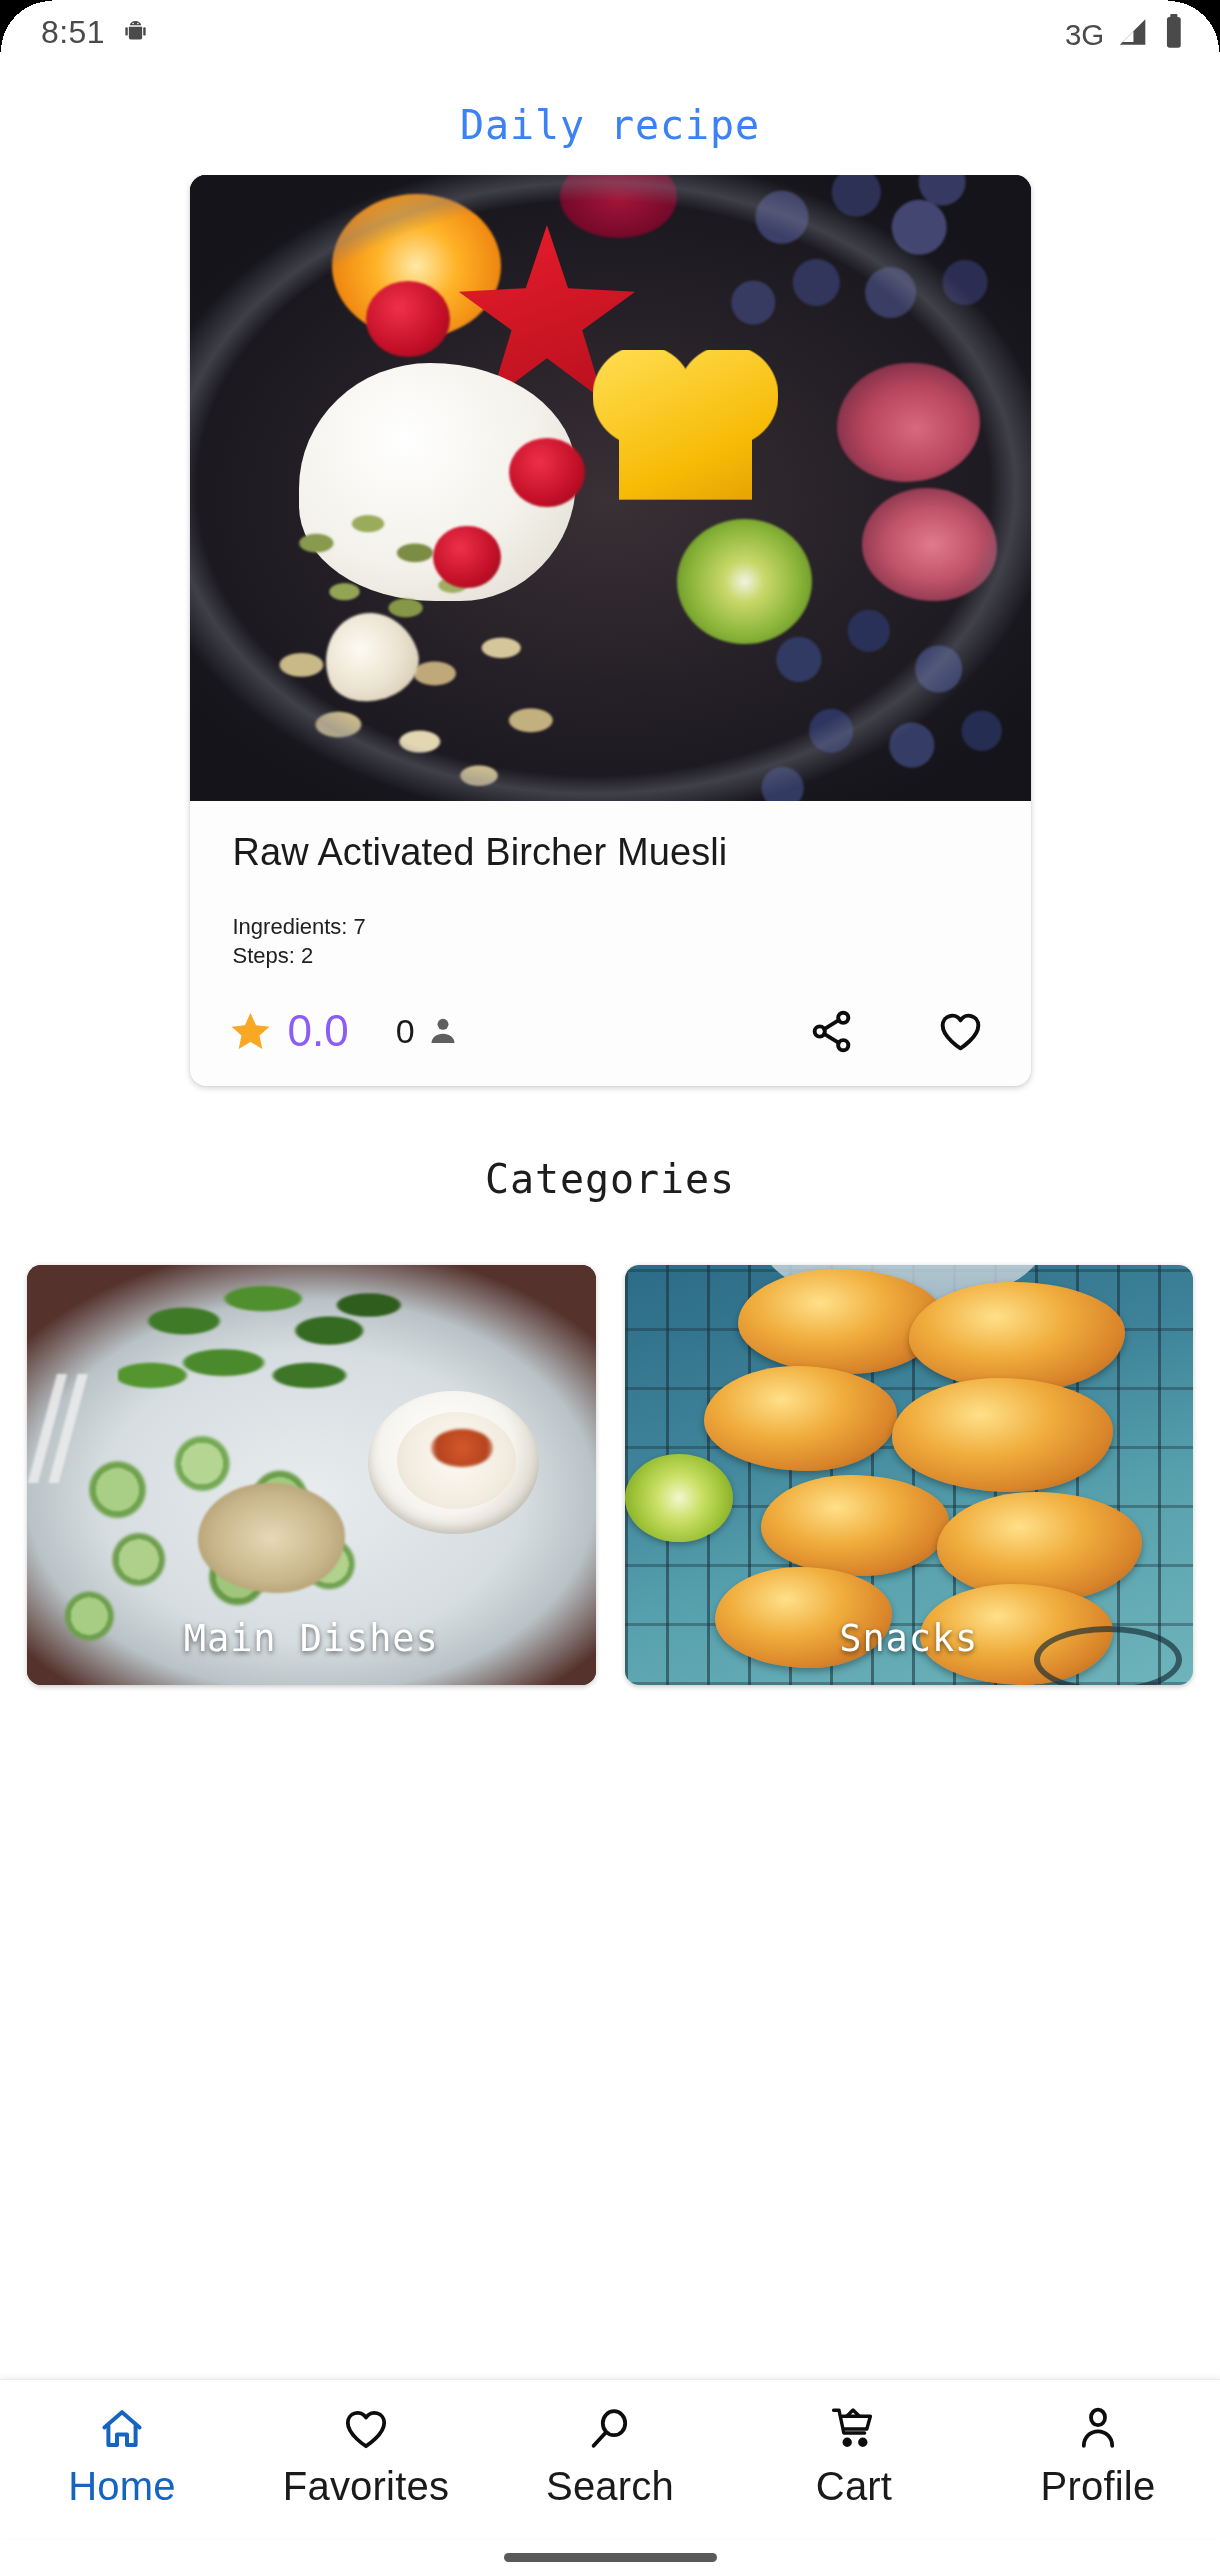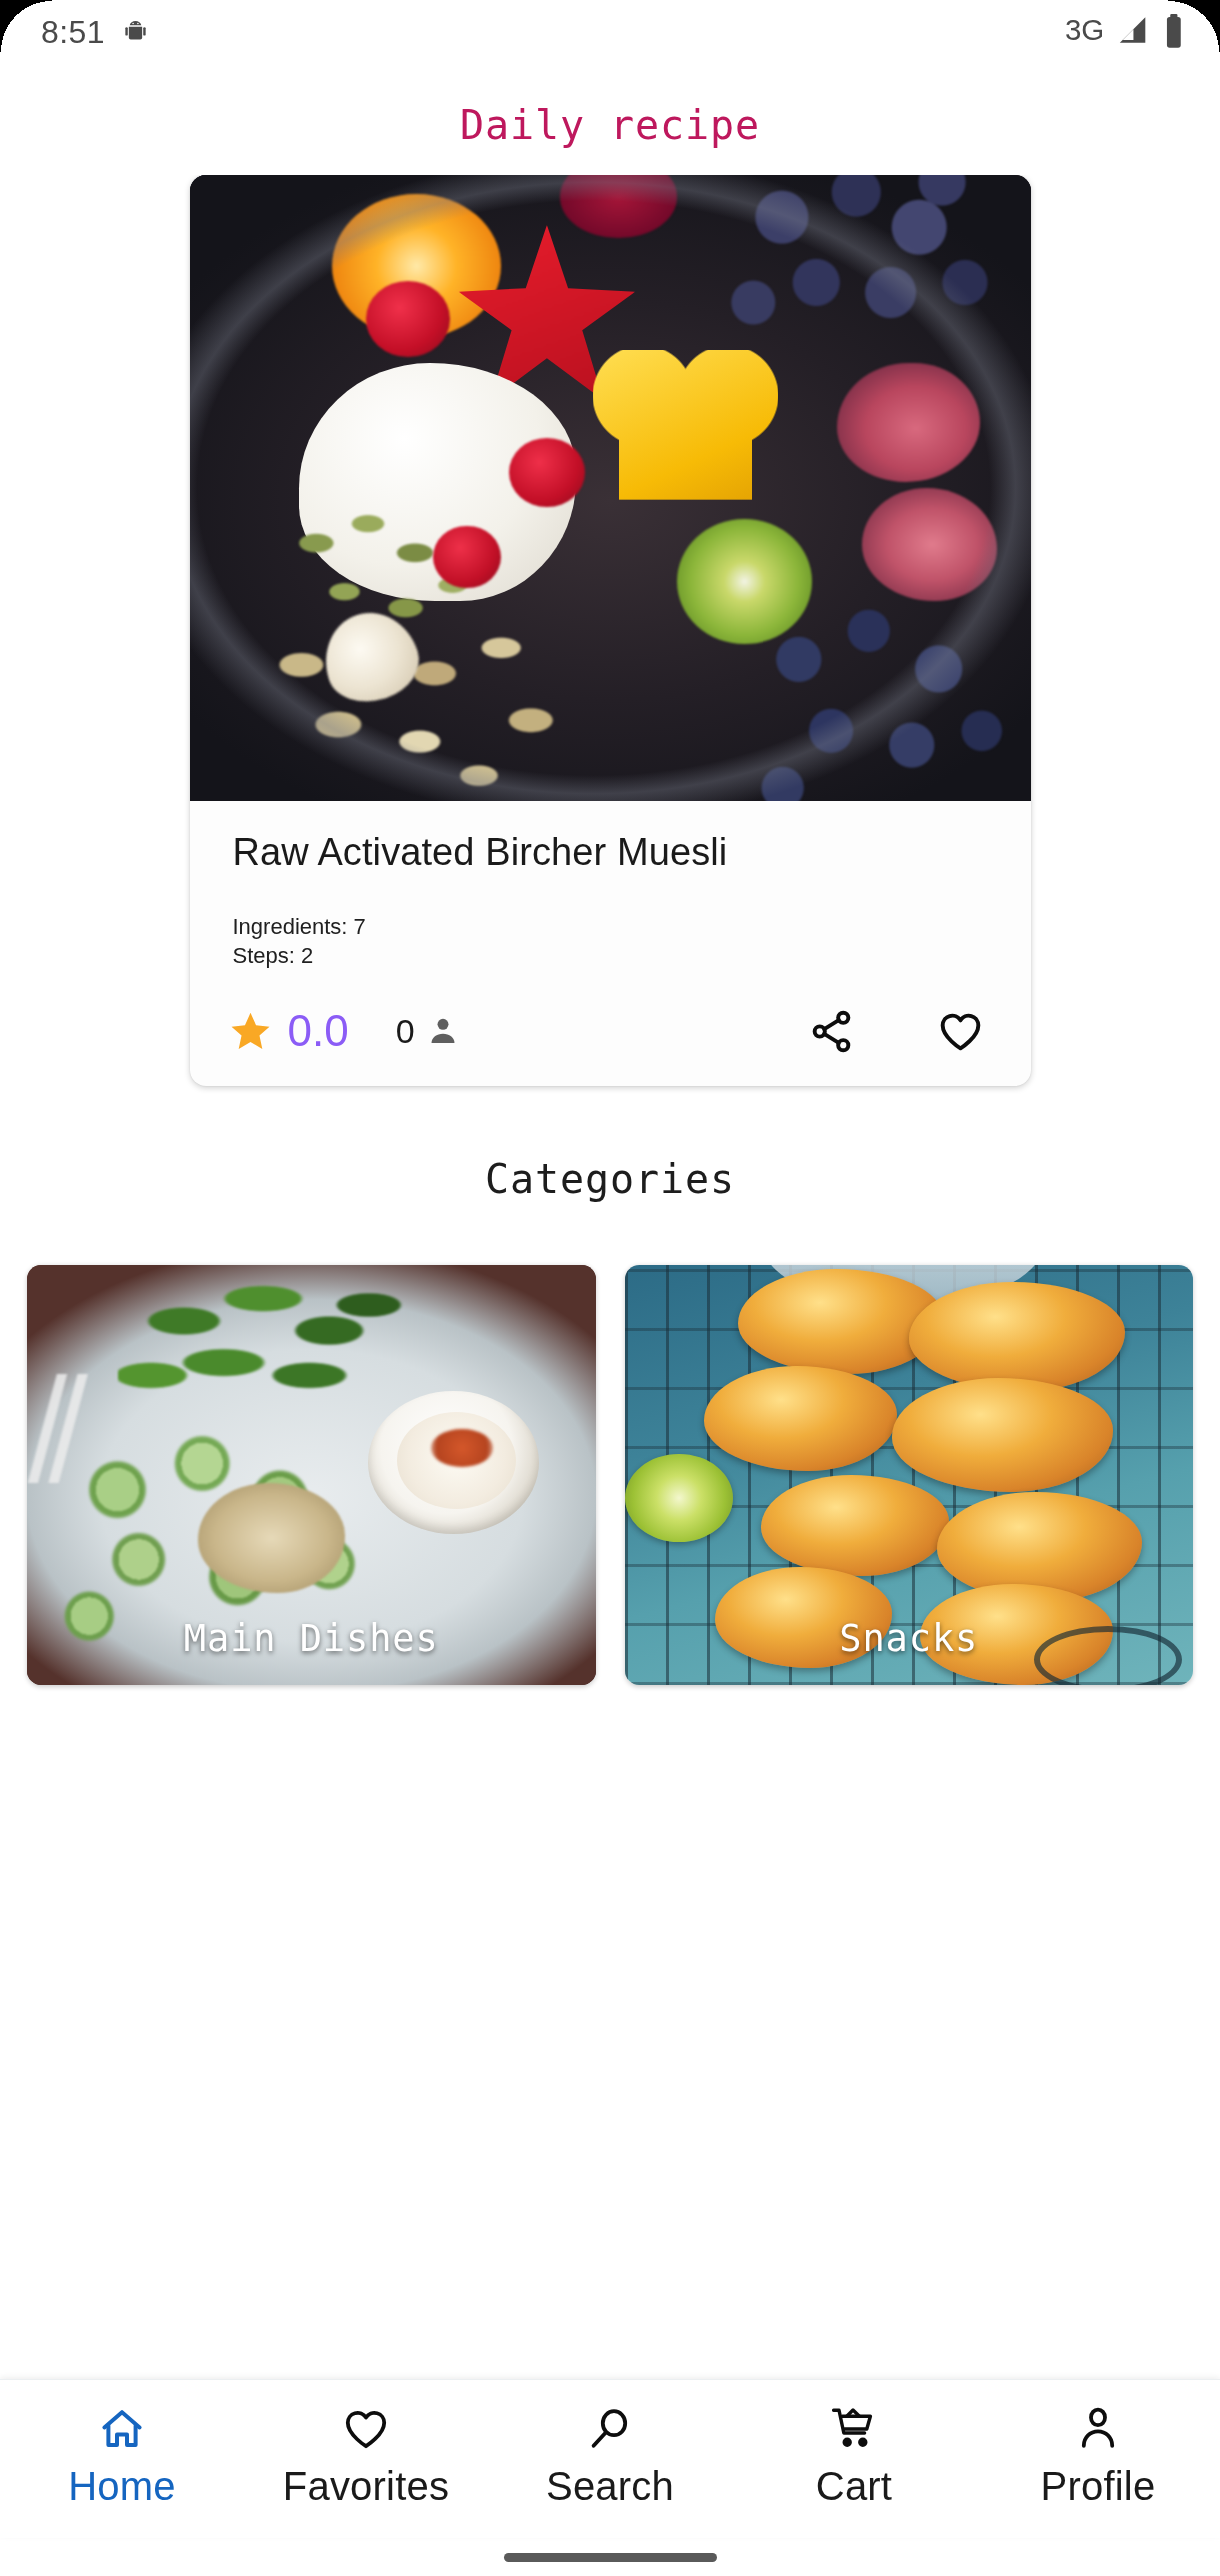--- a/index.html
+++ b/index.html
@@ -39,21 +39,21 @@
     gap: 16px;
   }
   .status-time {
     font-size: 32px;
     color: #4a4a4a;
     letter-spacing: 0.4px;
     font-family: "Liberation Sans", sans-serif;
   }
   .status-right {
     display: flex;
-    align-items: flex-start;
+    align-items: flex-end;
     gap: 13px;
   }
   .status-net {
     font-size: 29.5px;
     color: #4a4a4a;
     font-weight: 500;
   }
 
   
   .corner {
@@ -70,21 +70,21 @@
   .corner.tr { top: 0; right: 0;
     -webkit-mask-image: radial-gradient(circle 52px at 0px 52px, transparent 0 51px, #000 51px);
             mask-image: radial-gradient(circle 52px at 0px 52px, transparent 0 51px, #000 51px); }
 
   
   .page-title {
     flex: 0 0 auto;
     text-align: center;
     font-family: "DejaVu Sans Mono", "Liberation Mono", monospace;
     font-size: 40px;
-    color: #be185d;
+    color: #3b82f6;
     padding: 38px 0 27px 0;
     letter-spacing: 0.9px;
   }
 
   
   .scroll-body {
     flex: 1 1 auto;
     overflow: hidden;
     position: relative;
     background: #ffffff;

